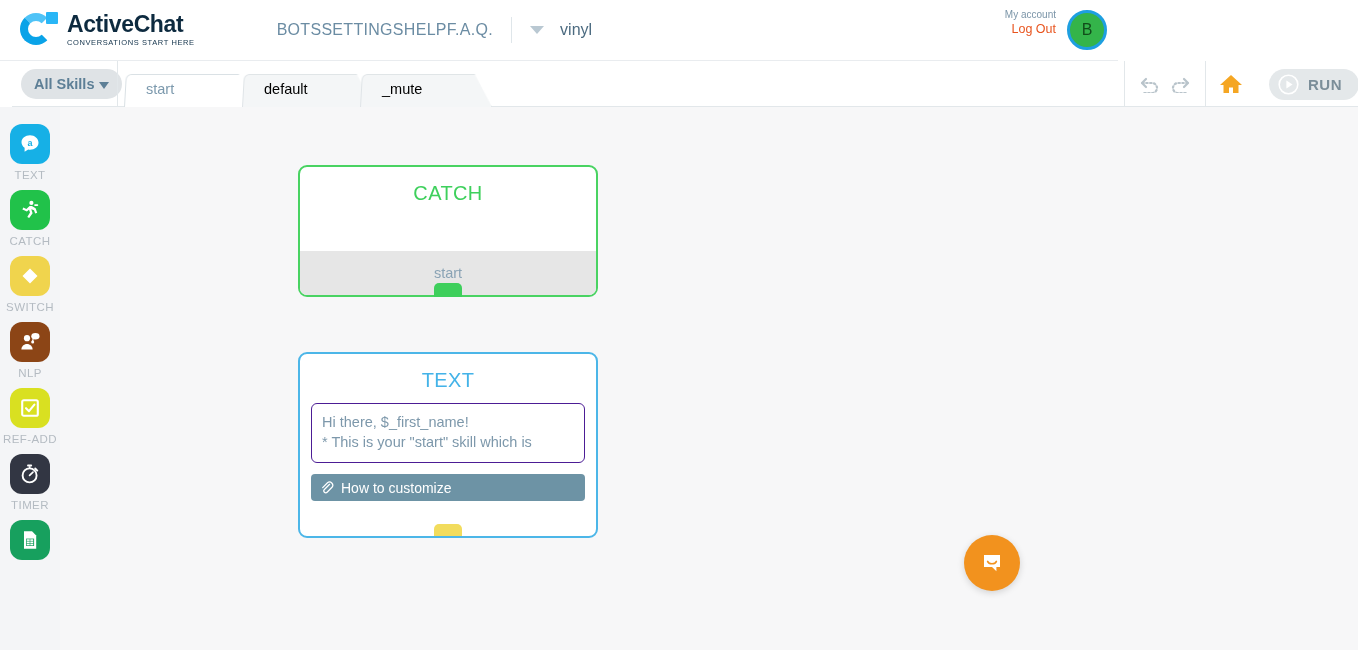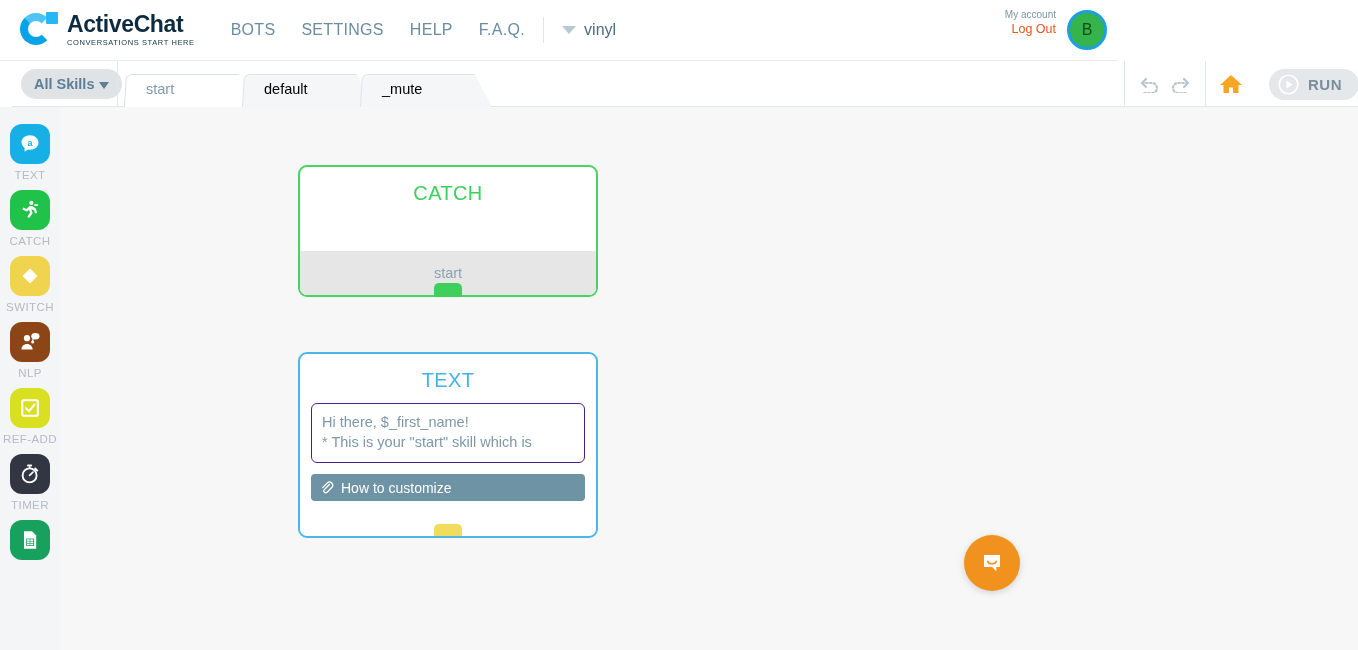--- a/index.html
+++ b/index.html
@@ -32,30 +32,30 @@
     background: #29b6f6; border-radius: 1px;
   }
   .logo-text { margin-left: 9px; line-height: 1; }
   .logo-title {
     font-size: 23px; font-weight: bold; color: #0d2a3f; letter-spacing: -0.4px;
   }
   .logo-sub {
     font-size: 7.5px; font-weight: normal; color: #12324a;
     letter-spacing: 0.6px; margin-top: 3px;
   }
-  .nav { display: flex; align-items: flex-end; margin-left: 36px; gap: 26px; }
+  .nav { display: flex; align-items: flex-end; margin-left: 82px; }
   .nav-item {
     font-size: 16px; color: #6b8ca3; letter-spacing: 0.3px; cursor: pointer;
     white-space: nowrap;
   }
   .nav-sep {
     width: 1px; height: 26px; background: #dfe6ea; margin-left: 18px;
   }
   .bot-select {
-    display: flex; align-items: center; gap: 8px; margin-left: 18px; cursor: pointer;
+    display: flex; align-items: center; gap: 16px; margin-left: 18px; cursor: pointer;
   }
   .caret-down {
     width: 0; height: 0; border-left: 7px solid transparent;
     border-right: 7px solid transparent; border-top: 8px solid #b9c8d2;
   }
   .bot-name { font-size: 16px; color: #4c6b80; }
   .acct {
     position: absolute; right: 62px; top: 9px; text-align: right; line-height: 1.25;
   }
   .acct-title { font-size: 10px; color: #7b95a8; cursor: pointer; }

